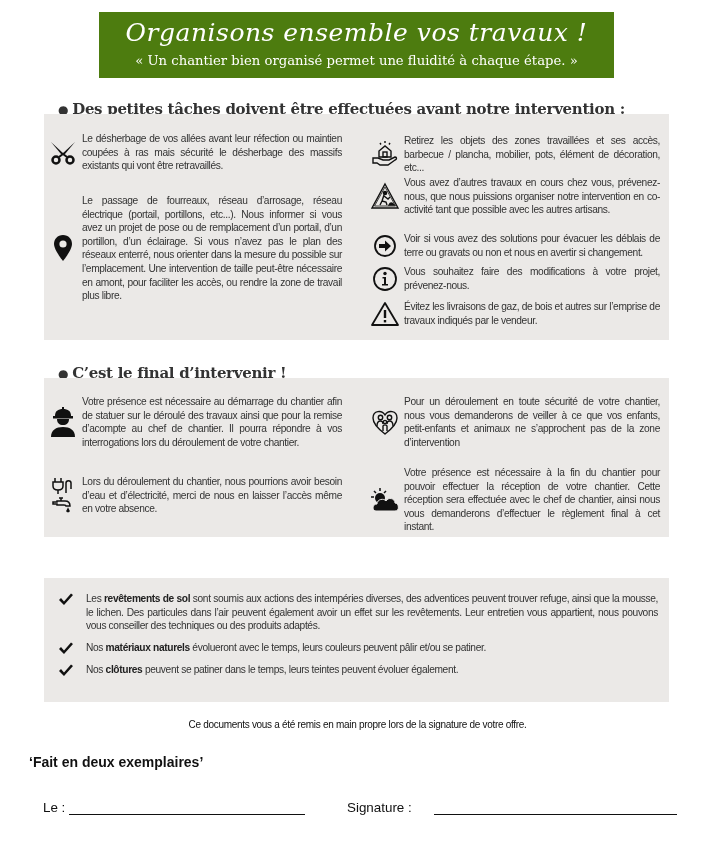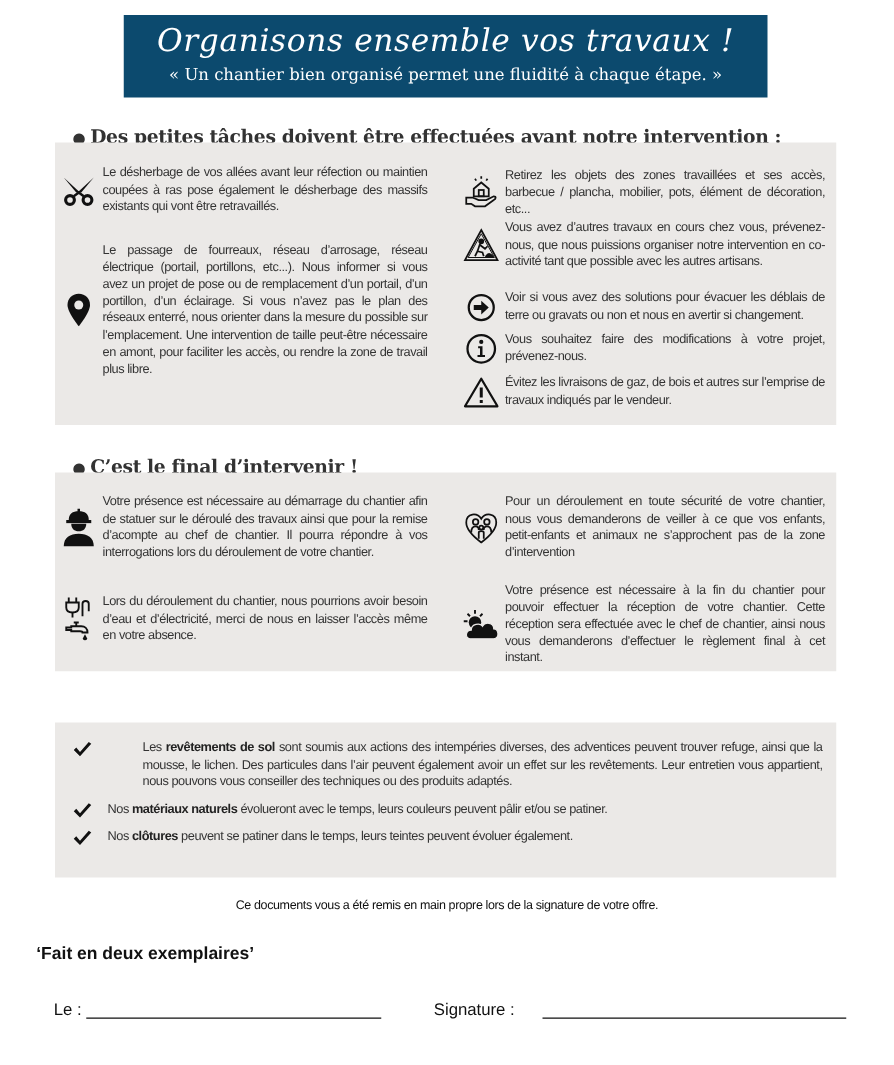--- a/index.html
+++ b/index.html
@@ -1,21 +1,21 @@
 <!DOCTYPE html>
 <html><head>
 <meta charset="utf-8">
 <style>
   * { box-sizing: border-box; margin: 0; padding: 0; }
   html, body { width: 715px; height: 852px; background: #ffffff; overflow: hidden; }
   body { position: relative; font-family: "DejaVu Sans", sans-serif; color: #222; }
 
   .banner {
     position: absolute; left: 99px; top: 12px; width: 515px; height: 66px;
-    background: #0c4a6e; color: #fff; text-align: center;
+    background: #4d7c0f; color: #fff; text-align: center;
   }
   .banner-title {
     font-family: "DejaVu Serif", serif; font-style: italic; font-size: 25px;
     letter-spacing: 0.5px; line-height: 30px; margin-top: 6px;
   }
   .banner-sub {
     font-family: "DejaVu Serif", serif; font-size: 13.2px; line-height: 18px; margin-top: 4px;
   }
 
   .section-title {
@@ -68,21 +68,21 @@
   <div class="item" style="left:2px; top:18px; width:296px;">
     <div class="icon">
       <svg width="28" height="28" viewBox="0 0 28 28">
         <path d="M2 4 L12 16 L15 16 Z" fill="#111"></path>
         <path d="M26 4 L16 16 L13 16 Z" fill="#111"></path>
         <circle cx="7" cy="22" r="3.5" fill="none" stroke="#111" stroke-width="2.5"></circle>
         <circle cx="21" cy="22" r="3.5" fill="none" stroke="#111" stroke-width="2.5"></circle>
         <path d="M10 19 L14 16 L18 19" fill="none" stroke="#111" stroke-width="2"></path>
       </svg>
     </div>
-    <div class="txt" style="margin-left:2px;">Le désherbage de vos allées avant leur réfection ou maintien coupées à ras pose également le désherbage des massifs existants qui vont être retravaillés.</div>
+    <div class="txt" style="margin-left:2px;">Le désherbage de vos allées avant leur réfection ou maintien coupées à ras mais sécurité le désherbage des massifs existants qui vont être retravaillés.</div>
   </div>
   <div class="item" style="left:2px; top:80px; width:296px;">
     <div class="icon">
       <svg width="20" height="28" viewBox="0 0 20 28">
         <path d="M10 1 C4.5 1 1 5 1 10 C1 16 10 27 10 27 C10 27 19 16 19 10 C19 5 15.5 1 10 1 Z" fill="#111"></path>
         <circle cx="10" cy="10" r="3.6" fill="#ebe9e7"></circle>
       </svg>
     </div>
     <div class="txt" style="margin-left:2px;">Le passage de fourreaux, réseau d’arrosage, réseau électrique (portail, portillons, etc...). Nous informer si vous avez un projet de pose ou de remplacement d’un portail, d’un portillon, d’un éclairage. Si vous n’avez pas le plan des réseaux enterré, nous orienter dans la mesure du possible sur l’emplacement. Une intervention de taille peut-être nécessaire en amont, pour faciliter les accès, ou rendre la zone de travail plus libre.</div>
   </div>
@@ -197,21 +197,21 @@
       </svg>
     </div>
     <div class="txt" style="margin-left:2px;">Votre présence est nécessaire à la fin du chantier pour pouvoir effectuer la réception de votre chantier. Cette réception sera effectuée avec le chef de chantier, ainsi nous vous demanderons d’effectuer le règlement final à cet instant.</div>
   </div>
 </div>
 
 <div class="section-title" style="top:583px;font-style:italic;">
   <span class="bullet">●</span><span>Évolution après notre réalisation :</span>
 </div>
 <div class="box" style="top:578px; height:124px;">
-  <div class="check-item" style="top:14px; width:600px;gap:28px;">
+  <div class="check-item" style="top:14px; width:600px;">
     <div class="icon">
       <svg width="16" height="14" viewBox="0 0 16 14">
           <path d="M1 7 L6 12 L15 2 L13 0.5 L6 8.5 L3 5 Z" fill="#111"></path>
         </svg>
     </div>
     <div class="txt"><span>Les </span><b>revêtements de sol</b><span> sont soumis aux actions des intempéries diverses, des adventices peuvent trouver refuge, ainsi que la mousse, le lichen. Des particules dans l’air peuvent également avoir un effet sur les revêtements. Leur entretien vous appartient, nous pouvons vous conseiller des techniques ou des produits adaptés.</span></div>
   </div>
   <div class="check-item" style="top:63px; width:600px;">
     <div class="icon">
       <svg width="16" height="14" viewBox="0 0 16 14">

